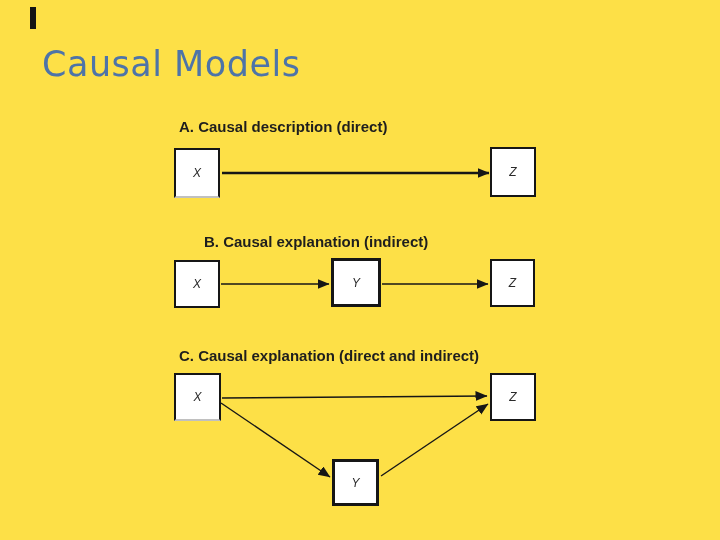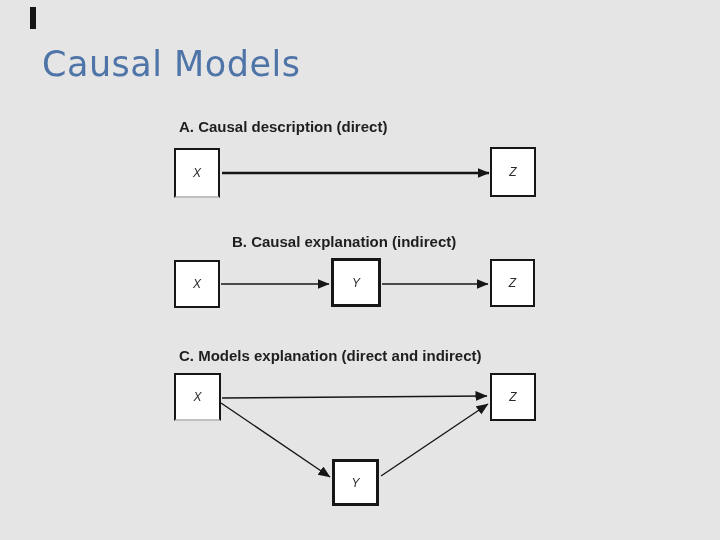--- a/index.html
+++ b/index.html
@@ -3,21 +3,21 @@
 <meta charset="utf-8">
 <style>
   html, body { margin: 0; padding: 0; }
   body {
     width: 720px; height: 540px;
     background: #ffffff;
     position: relative;
     overflow: hidden;
     font-family: "Liberation Sans", sans-serif;
   }
-  .slide { position: absolute; inset: 0; background: #e5e5e5; }
+  .slide { position: absolute; inset: 0; background: #fde047; }
 
   .cursor-bar {
     position: absolute;
     left: 30px; top: 7px;
     width: 6px; height: 22px;
     background: #141414;
   }
 
   .slide-title {
     position: absolute;
@@ -34,21 +34,21 @@
   .section-heading {
     position: absolute;
     margin: 0;
     font-size: 15px;
     line-height: 13px;
     font-weight: 600;
     color: #1e1e1e;
     white-space: nowrap;
   }
   .heading-a { left: 179px; top: 120px; }
-  .heading-b { left: 196px; top: 235px; padding-left: 36px; }
+  .heading-b { left: 168px; top: 235px; padding-left: 36px; }
   .heading-c { left: 179px; top: 349px; }
 
   .arrow-layer {
     position: absolute;
     left: 0; top: 0;
     width: 720px; height: 540px;
     pointer-events: none;
   }
 
   .node {
@@ -118,21 +118,21 @@
   <div class="node node-b-x">
     <span class="node-label">X</span>
   </div>
   <div class="node thick node-b-y">
     <span class="node-label">Y</span>
   </div>
   <div class="node node-b-z">
     <span class="node-label">Z</span>
   </div>
 
-  <p class="section-heading heading-c">C. Models explanation (direct and indirect)</p>
+  <p class="section-heading heading-c">C. Causal explanation (direct and indirect)</p>
   <div class="node shaded-bottom node-c-x">
     <span class="node-label">X</span>
   </div>
   <div class="node node-c-z">
     <span class="node-label">Z</span>
   </div>
   <div class="node thick node-c-y">
     <span class="node-label">Y</span>
   </div>
 

